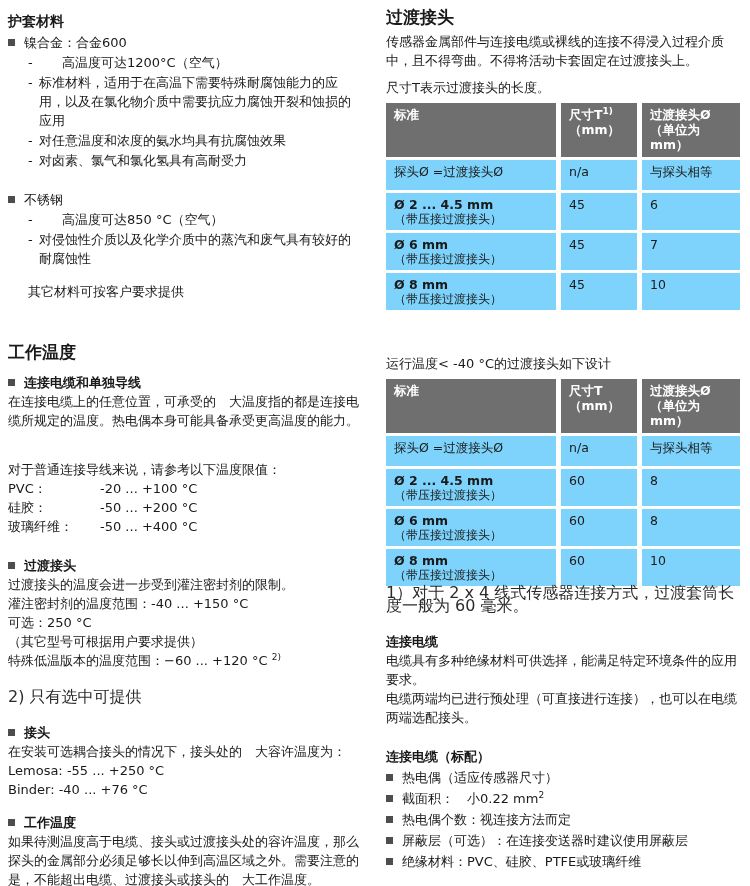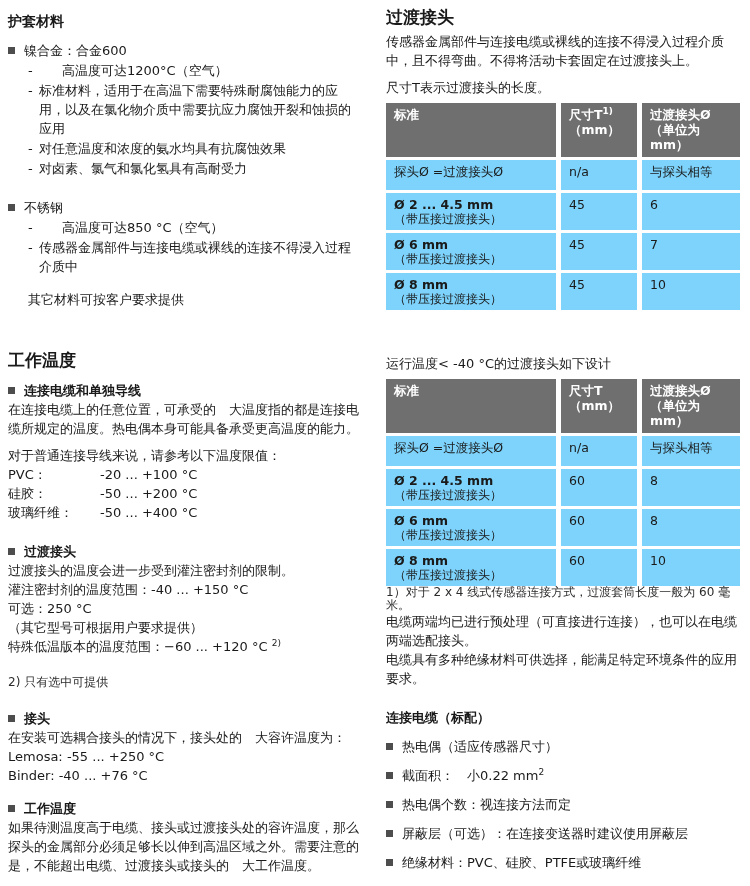--- a/index.html
+++ b/index.html
@@ -7,40 +7,40 @@
     width:750px;height:886px;background:#ffffff;color:#1a1a1a;
     font-family:"DejaVu Sans","Liberation Sans",sans-serif;
     font-size:13px;line-height:19px;overflow:hidden;
   }
   .page{display:flex;gap:24px;padding:6px 10px 0 8px;box-sizing:border-box;}
   .col{width:354px;flex:0 0 354px;}
   .h1{font-size:17px;font-weight:bold;line-height:22px;margin:0;}
   .h2{font-size:14px;font-weight:bold;line-height:19px;margin:0;}
   .sub{font-weight:bold;}
   p{margin:0;}
-  .bullet{display:flex;gap:9px;margin-top:10px;}
+  .bullet{display:flex;gap:9px;margin-top:2px;}
   .sq{width:7px;height:7px;background:#4d4d4d;margin-top:6px;flex:none;}
   .dash{display:flex;margin-left:20px;margin-top:1px;}
   .dmark{width:11px;flex:none;}
   .dgap .dmark{width:34px;}
   .indented{margin-left:20px;}
   .limit{display:flex;}
   .limit .lab{width:92px;flex:none;}
-  .fn{font-size:12px;line-height:13px;color:#2b2b2b;}
+  .fn{font-size:16px;line-height:13px;color:#2b2b2b;}
   sup{font-size:9px;line-height:0;}
   
   .tbl{display:grid;grid-template-columns:170px 76px 98px;column-gap:5px;row-gap:3px;width:328px;}
   .th{background:#6f6f6f;color:#ffffff;font-weight:bold;font-size:12.5px;line-height:15px;padding:4px 8px 5px;}
   .td{background:#7dd3fc;padding:4px 8px;min-height:30px;box-sizing:border-box;}
   .td .nm{font-size:12.5px;line-height:15px;}
   .td .nm.b{font-weight:bold;}
   .td .sm{font-size:12px;line-height:14px;}
   .mt4{margin-top:4px;}.mt6{margin-top:6px;}.mt8{}.mt10{margin-top:10px;}
   .mt12{margin-top:20px;}.mt14{margin-top:14px;}.mt20{margin-top:20px;}
-  .mt22{margin-top:8px;}.mt24{margin-top:8px;}.mt26{margin-top:44px;}.mt40{margin-top:40px;}
+  .mt22{margin-top:8px;}.mt24{margin-top:30px;}.mt26{margin-top:44px;}.mt40{margin-top:40px;}
 </style>
 </head>
 <body>
 
 <div class="page">
 
   <div class="col">
 
     <section>
       <p class="h2 mt6">护套材料</p>
@@ -68,21 +68,21 @@
       <div class="bullet mt12">
         <span class="sq"></span>
         <span>不锈钢</span>
       </div>
       <div class="dash dgap">
         <span class="dmark">-</span>
         <span>高温度可达850 °C（空气）</span>
       </div>
       <div class="dash">
         <span class="dmark">-</span>
-        <span>传感器金属部件与连接电缆或裸线的连接不得浸入过程介质中</span>
+        <span>对侵蚀性介质以及化学介质中的蒸汽和废气具有较好的耐腐蚀性</span>
       </div>
 
       <p class="indented mt14">其它材料可按客户要求提供</p>
     </section>
 
     <section>
       <p class="h1 mt40">工作温度</p>
       <div class="bullet mt10">
         <span class="sq"></span>
         <span class="sub">连接电缆和单独导线</span>
@@ -255,22 +255,23 @@
           </div>
         <div class="td">
             <div class="nm">10</div>
           </div>
       </div>
 
       <p class="fn mt8">1）对于 2 x 4 线式传感器连接方式，过渡套筒长度一般为 60 毫米。</p>
     </section>
 
     <section>
+      <p class="sub mt20">连接电缆</p>
+      <p>电缆具有多种绝缘材料可供选择，能满足特定环境条件的应用要求。</p>
       <p>电缆两端均已进行预处理（可直接进行连接），也可以在电缆两端选配接头。</p>
-      <p>电缆具有多种绝缘材料可供选择，能满足特定环境条件的应用要求。</p>
     </section>
 
     <section>
       <p class="sub mt12">连接电缆（标配）</p>
       <div class="bullet">
         <span class="sq"></span>
         <span>热电偶（适应传感器尺寸）</span>
       </div>
       <div class="bullet">
         <span class="sq"></span>

